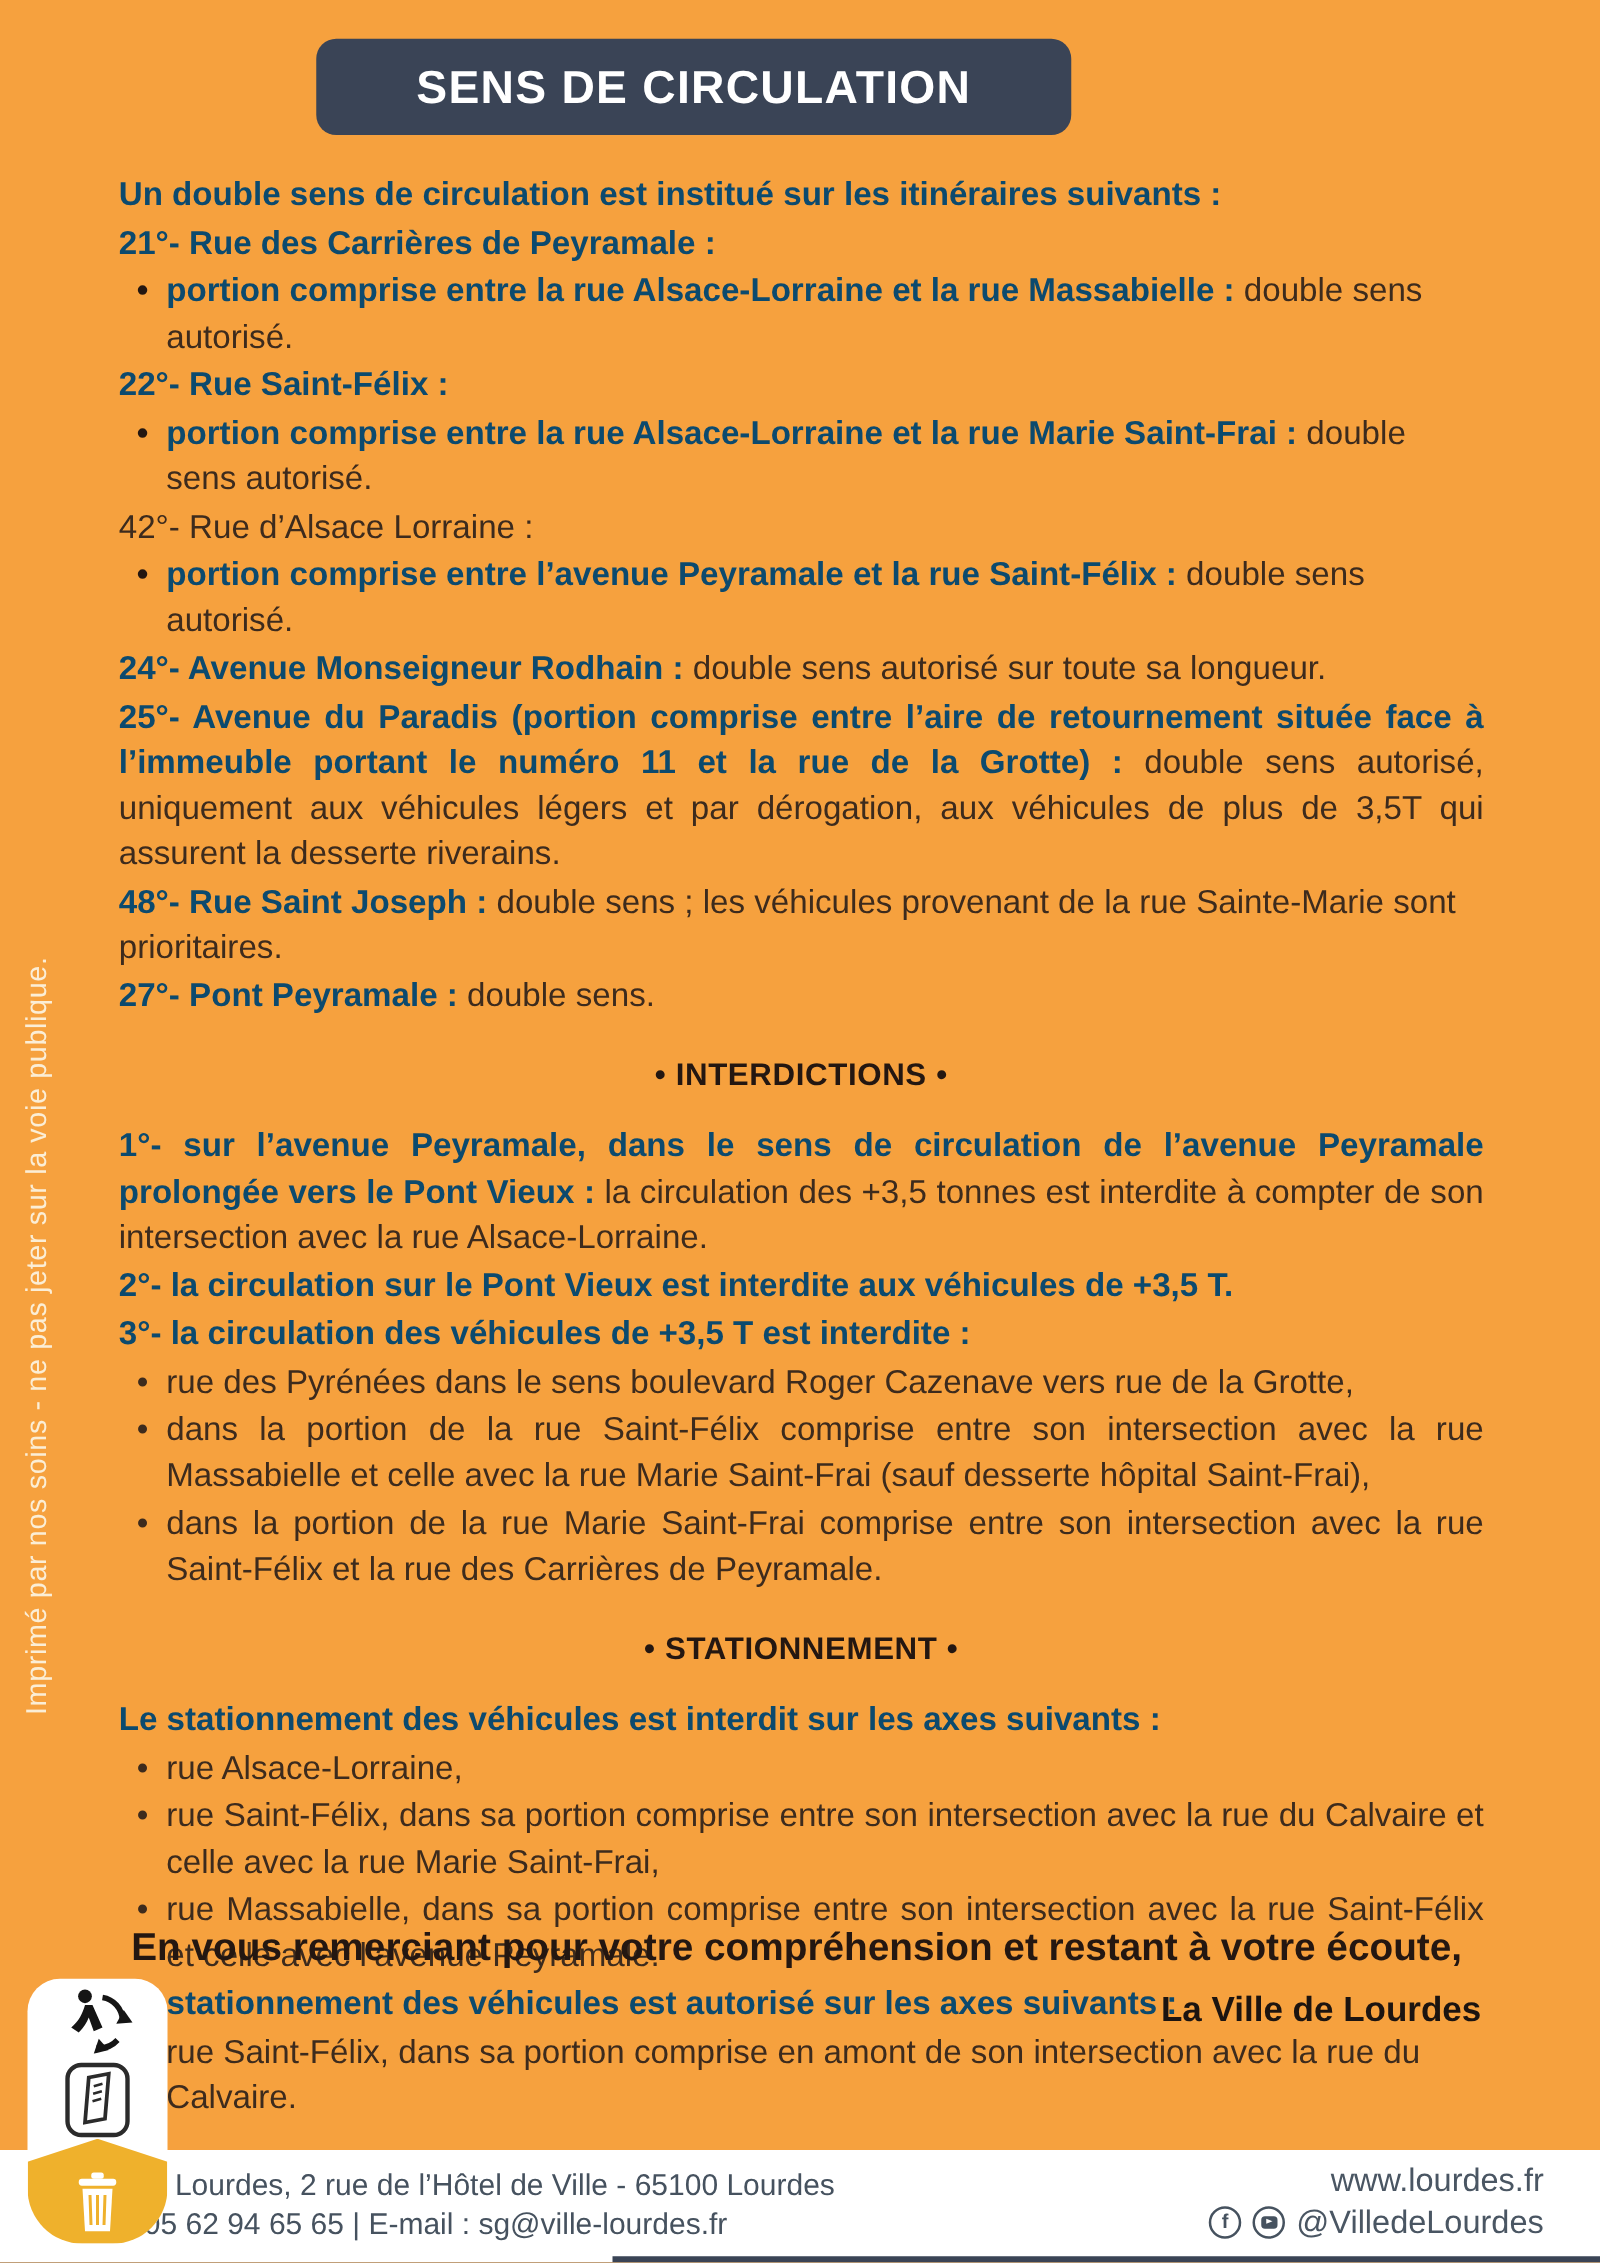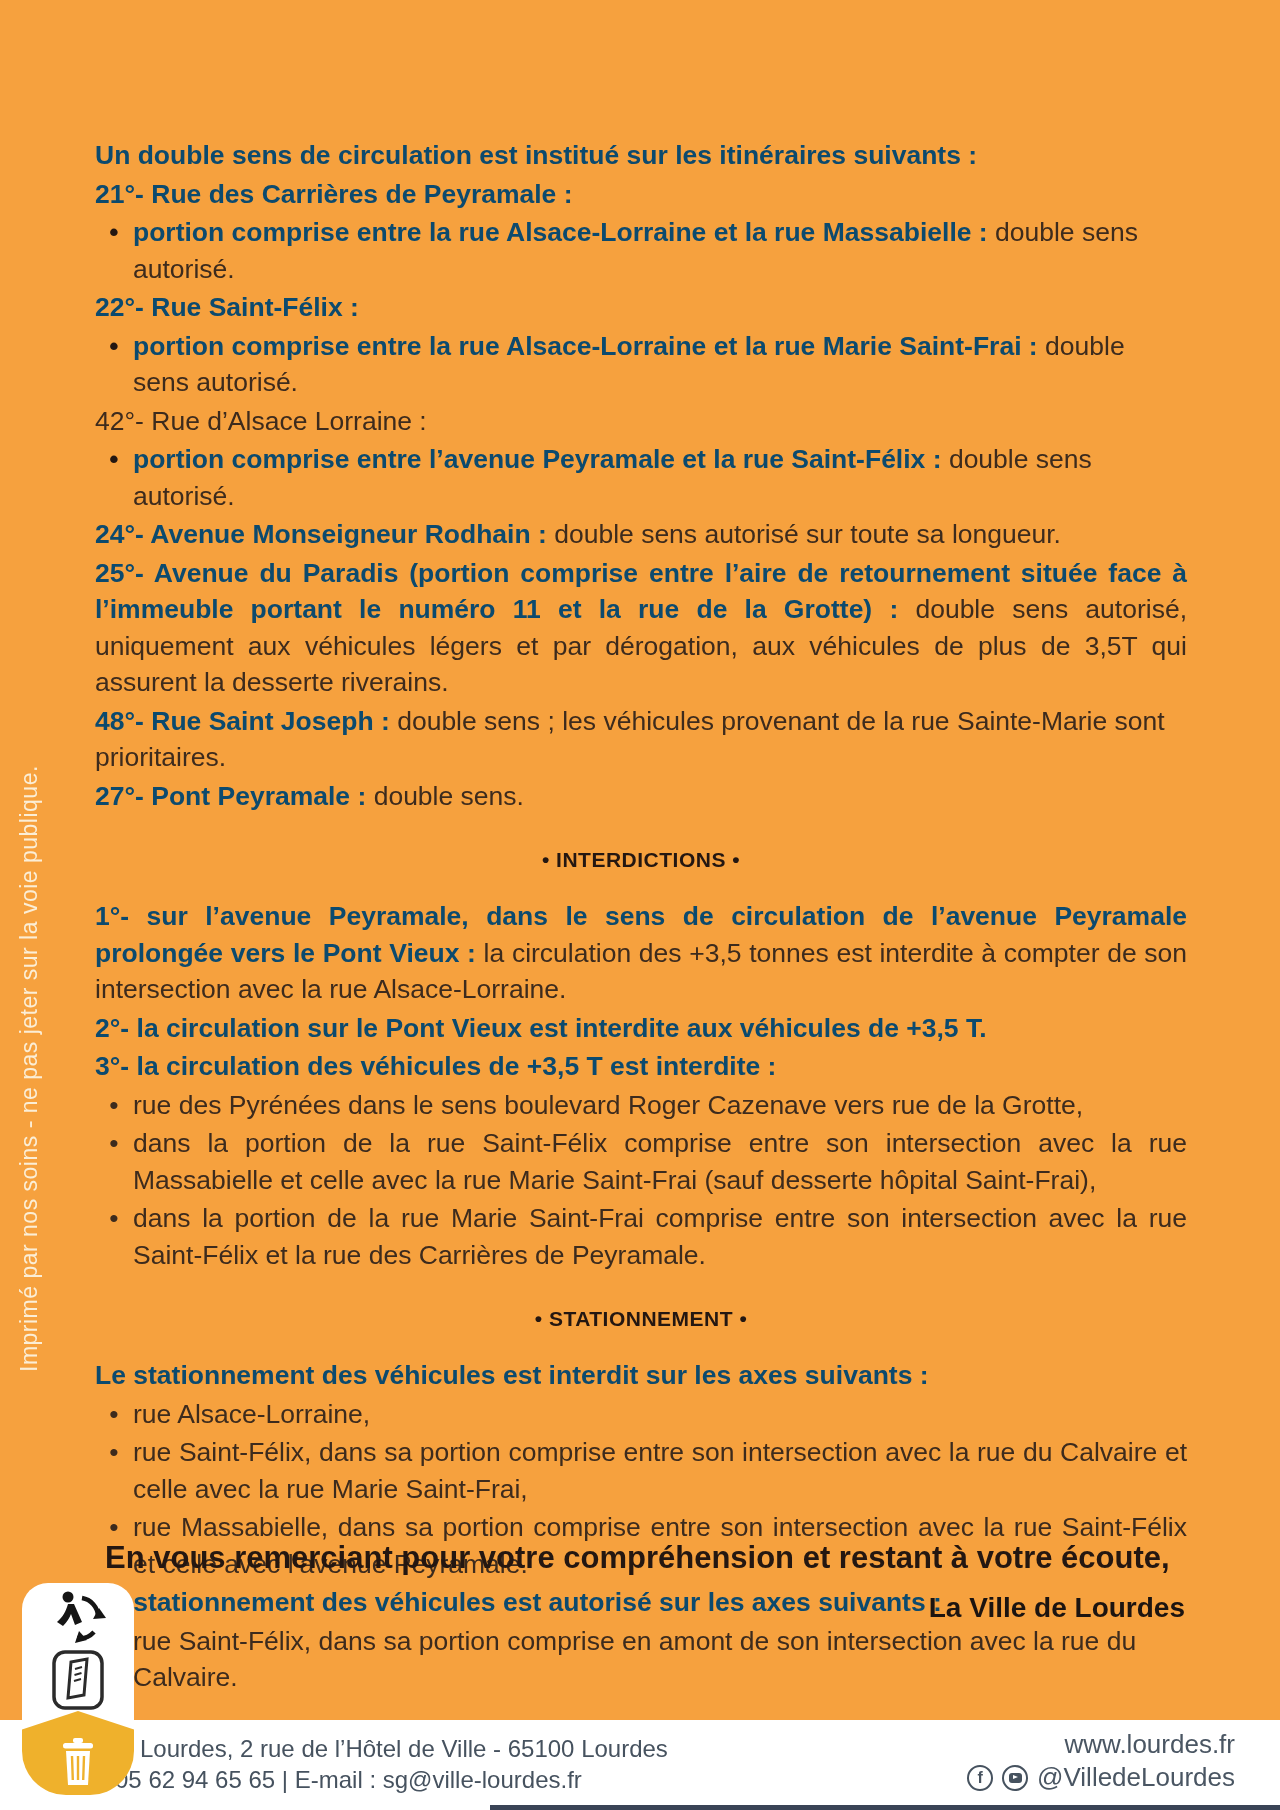--- a/index.html
+++ b/index.html
@@ -21,21 +21,21 @@
     font-size:26.5px; line-height:36.5px; color:#3D2B1D;
   }
   .para { margin:0 0 2px 0; }
   .justify { text-align:justify; }
   .b { font-weight:bold; color:#0c4a6e; }
   .bullet-row { display:flex; margin:0 0 2px 0; }
   .dot { flex:0 0 38px; text-align:center; color:#3D2B1D; }
   .dot.b { color:#241711; }
   .bullet-text { flex:1; }
   .section-heading {
-    text-align:center; font-weight:bold; font-size:21px; color:#241711;
+    text-align:center; font-weight:bold; font-size:25px; color:#241711;
     letter-spacing:0.5px; margin:24px 0 16px 0; line-height:44px;
   }
   
   .closing {
     position:absolute; left:105px; top:1540px; width:1092px;
     font-size:31px; font-weight:bold; color:#241711;
   }
   .signature {
     position:absolute; right:95px; top:1592px;
     font-size:28px; font-weight:bold; color:#1C1410;
@@ -89,20 +89,23 @@
   .bottom-bar {
     position:absolute; left:490px; bottom:0; width:790px; height:5px;
     background:#3A4456; z-index:6;
   }
 </style>
 </head>
 <body>
 
 <div class="page">
 
+  <div class="header-badge">
+    <span class="header-title">SENS DE CIRCULATION</span>
+  </div>
 
   <div class="doc-body">
       <div class="para"><span class="b">Un double sens de circulation est institué sur les itinéraires suivants :</span></div>
       <div class="para"><span class="b">21°- Rue des Carrières de Peyramale :</span></div>
       <div class="bullet-row">
         <span class="dot b">•</span>
         <div class="bullet-text"><span class="b">portion comprise entre la rue Alsace-Lorraine et la rue Massabielle : </span><span>double sens autorisé.</span></div>
       </div>
       <div class="para"><span class="b">22°- Rue Saint-Félix :</span></div>
       <div class="bullet-row">

